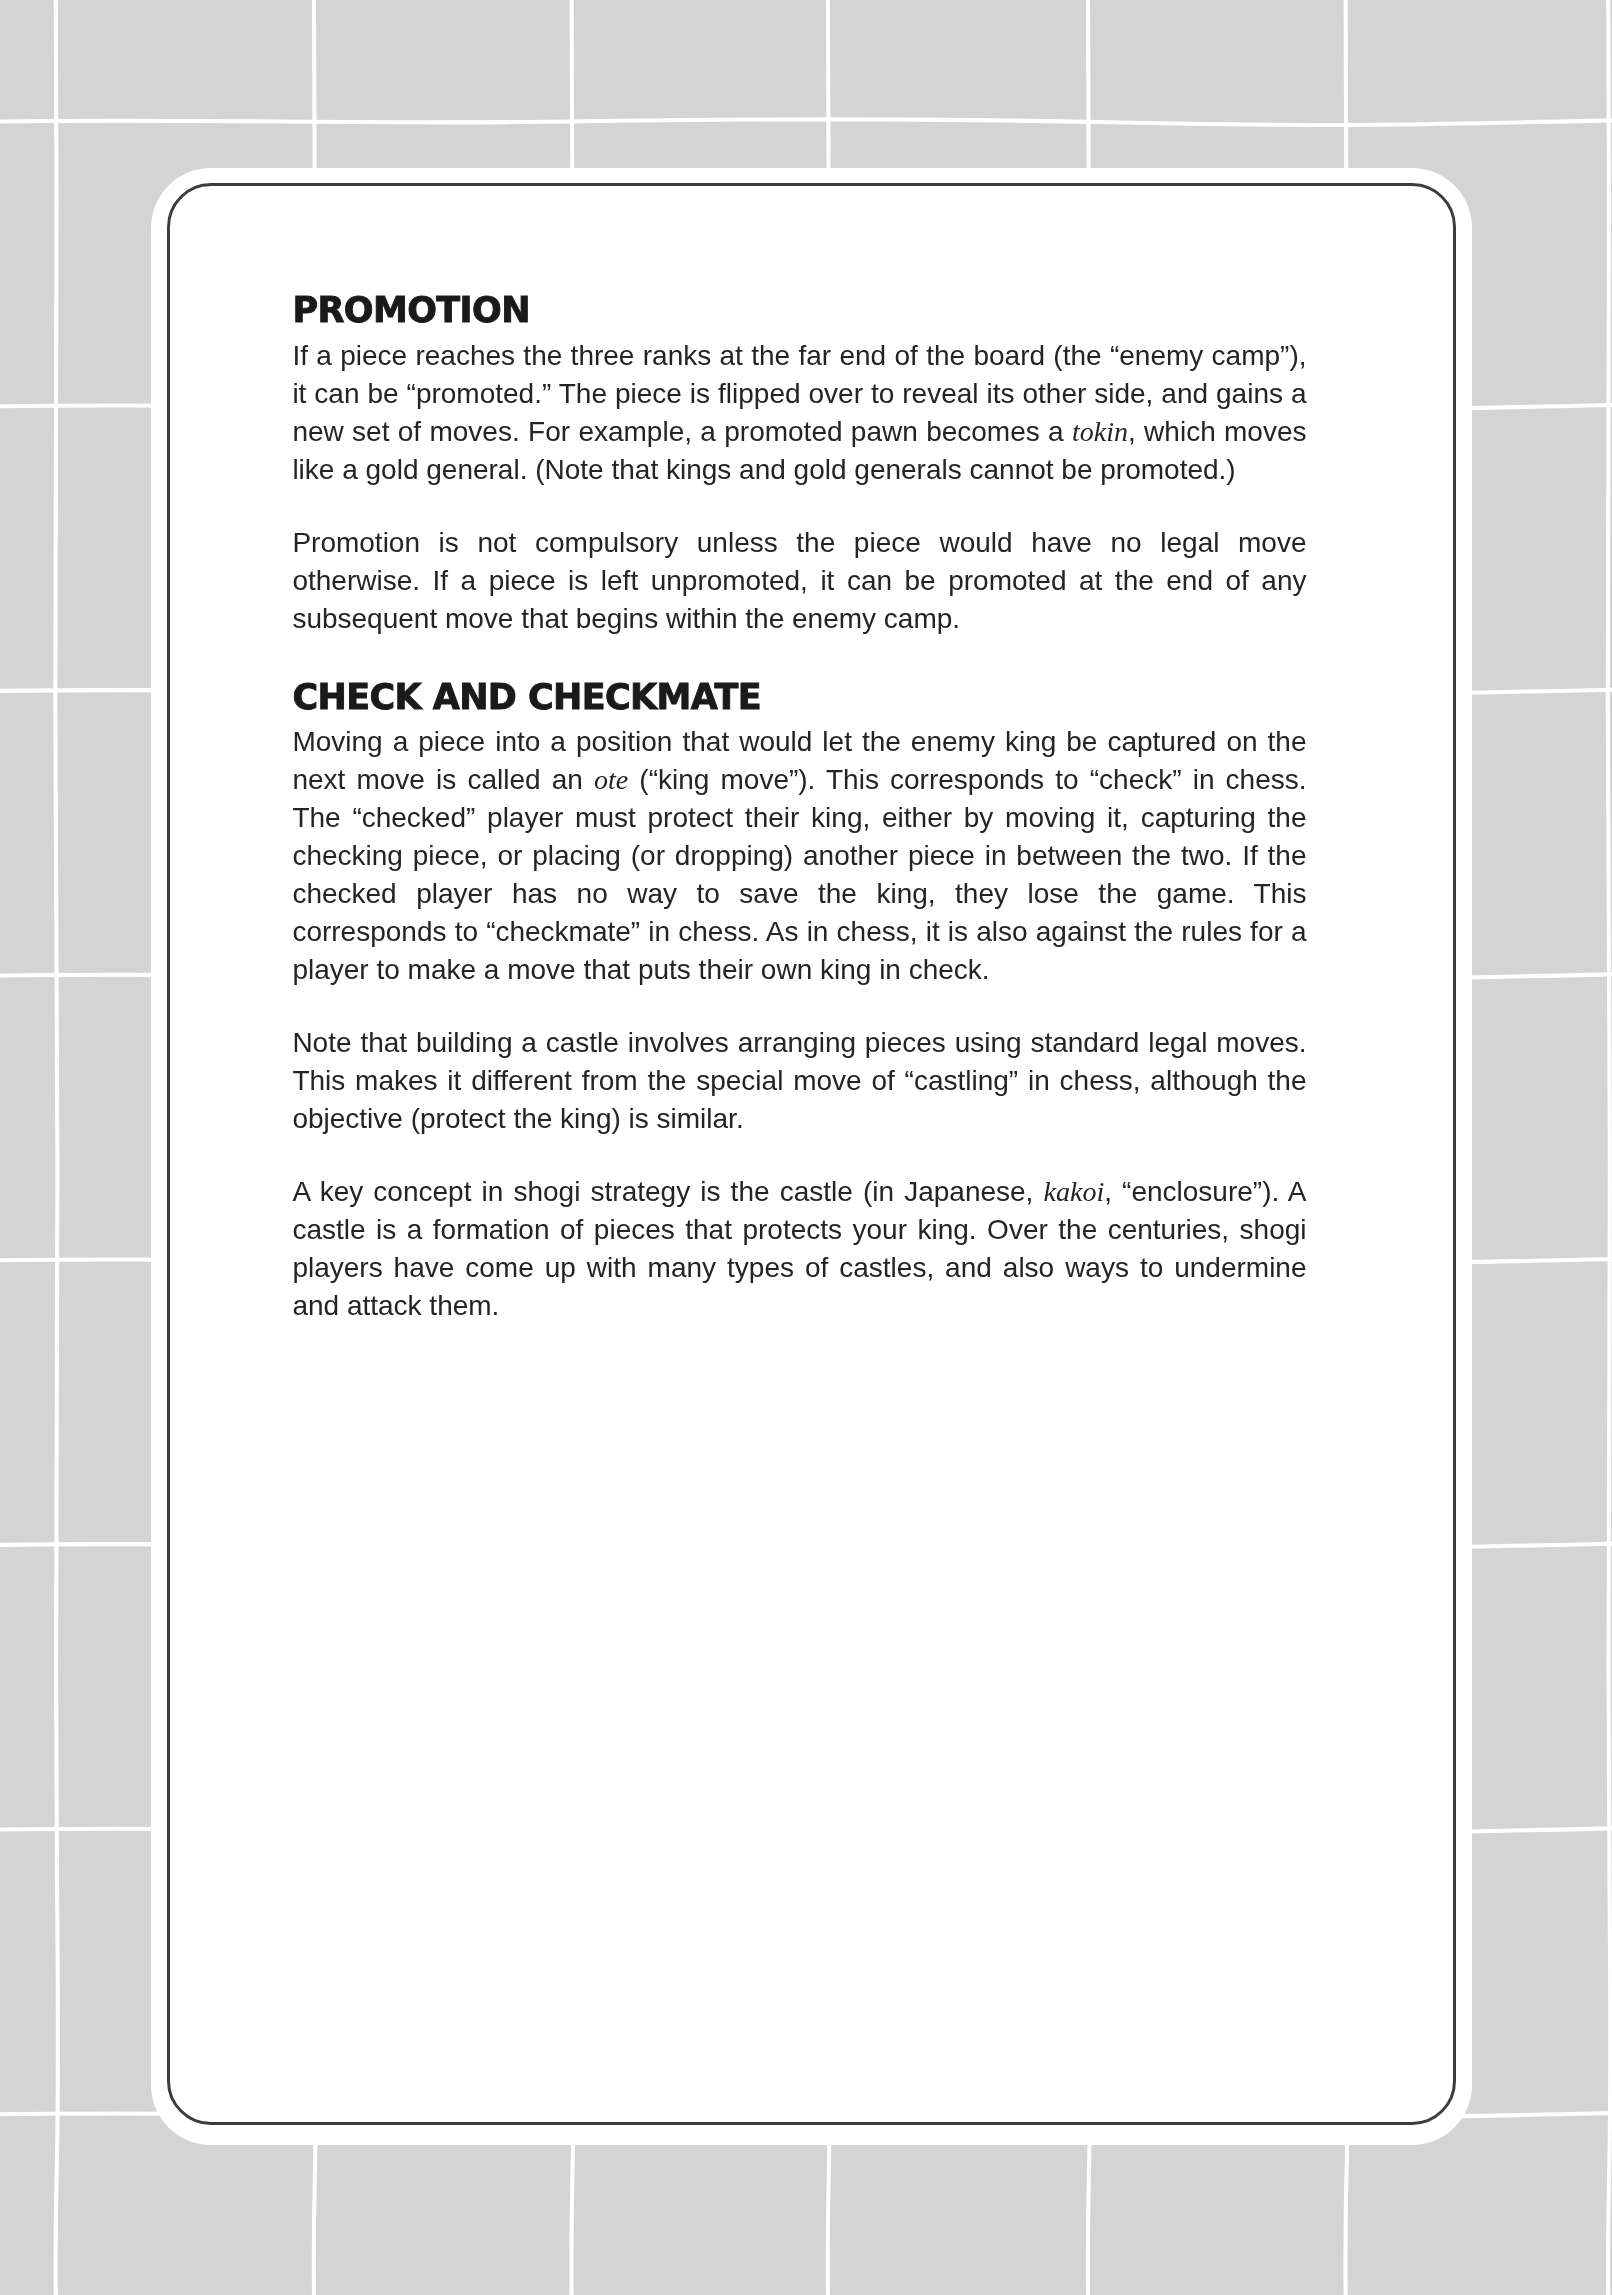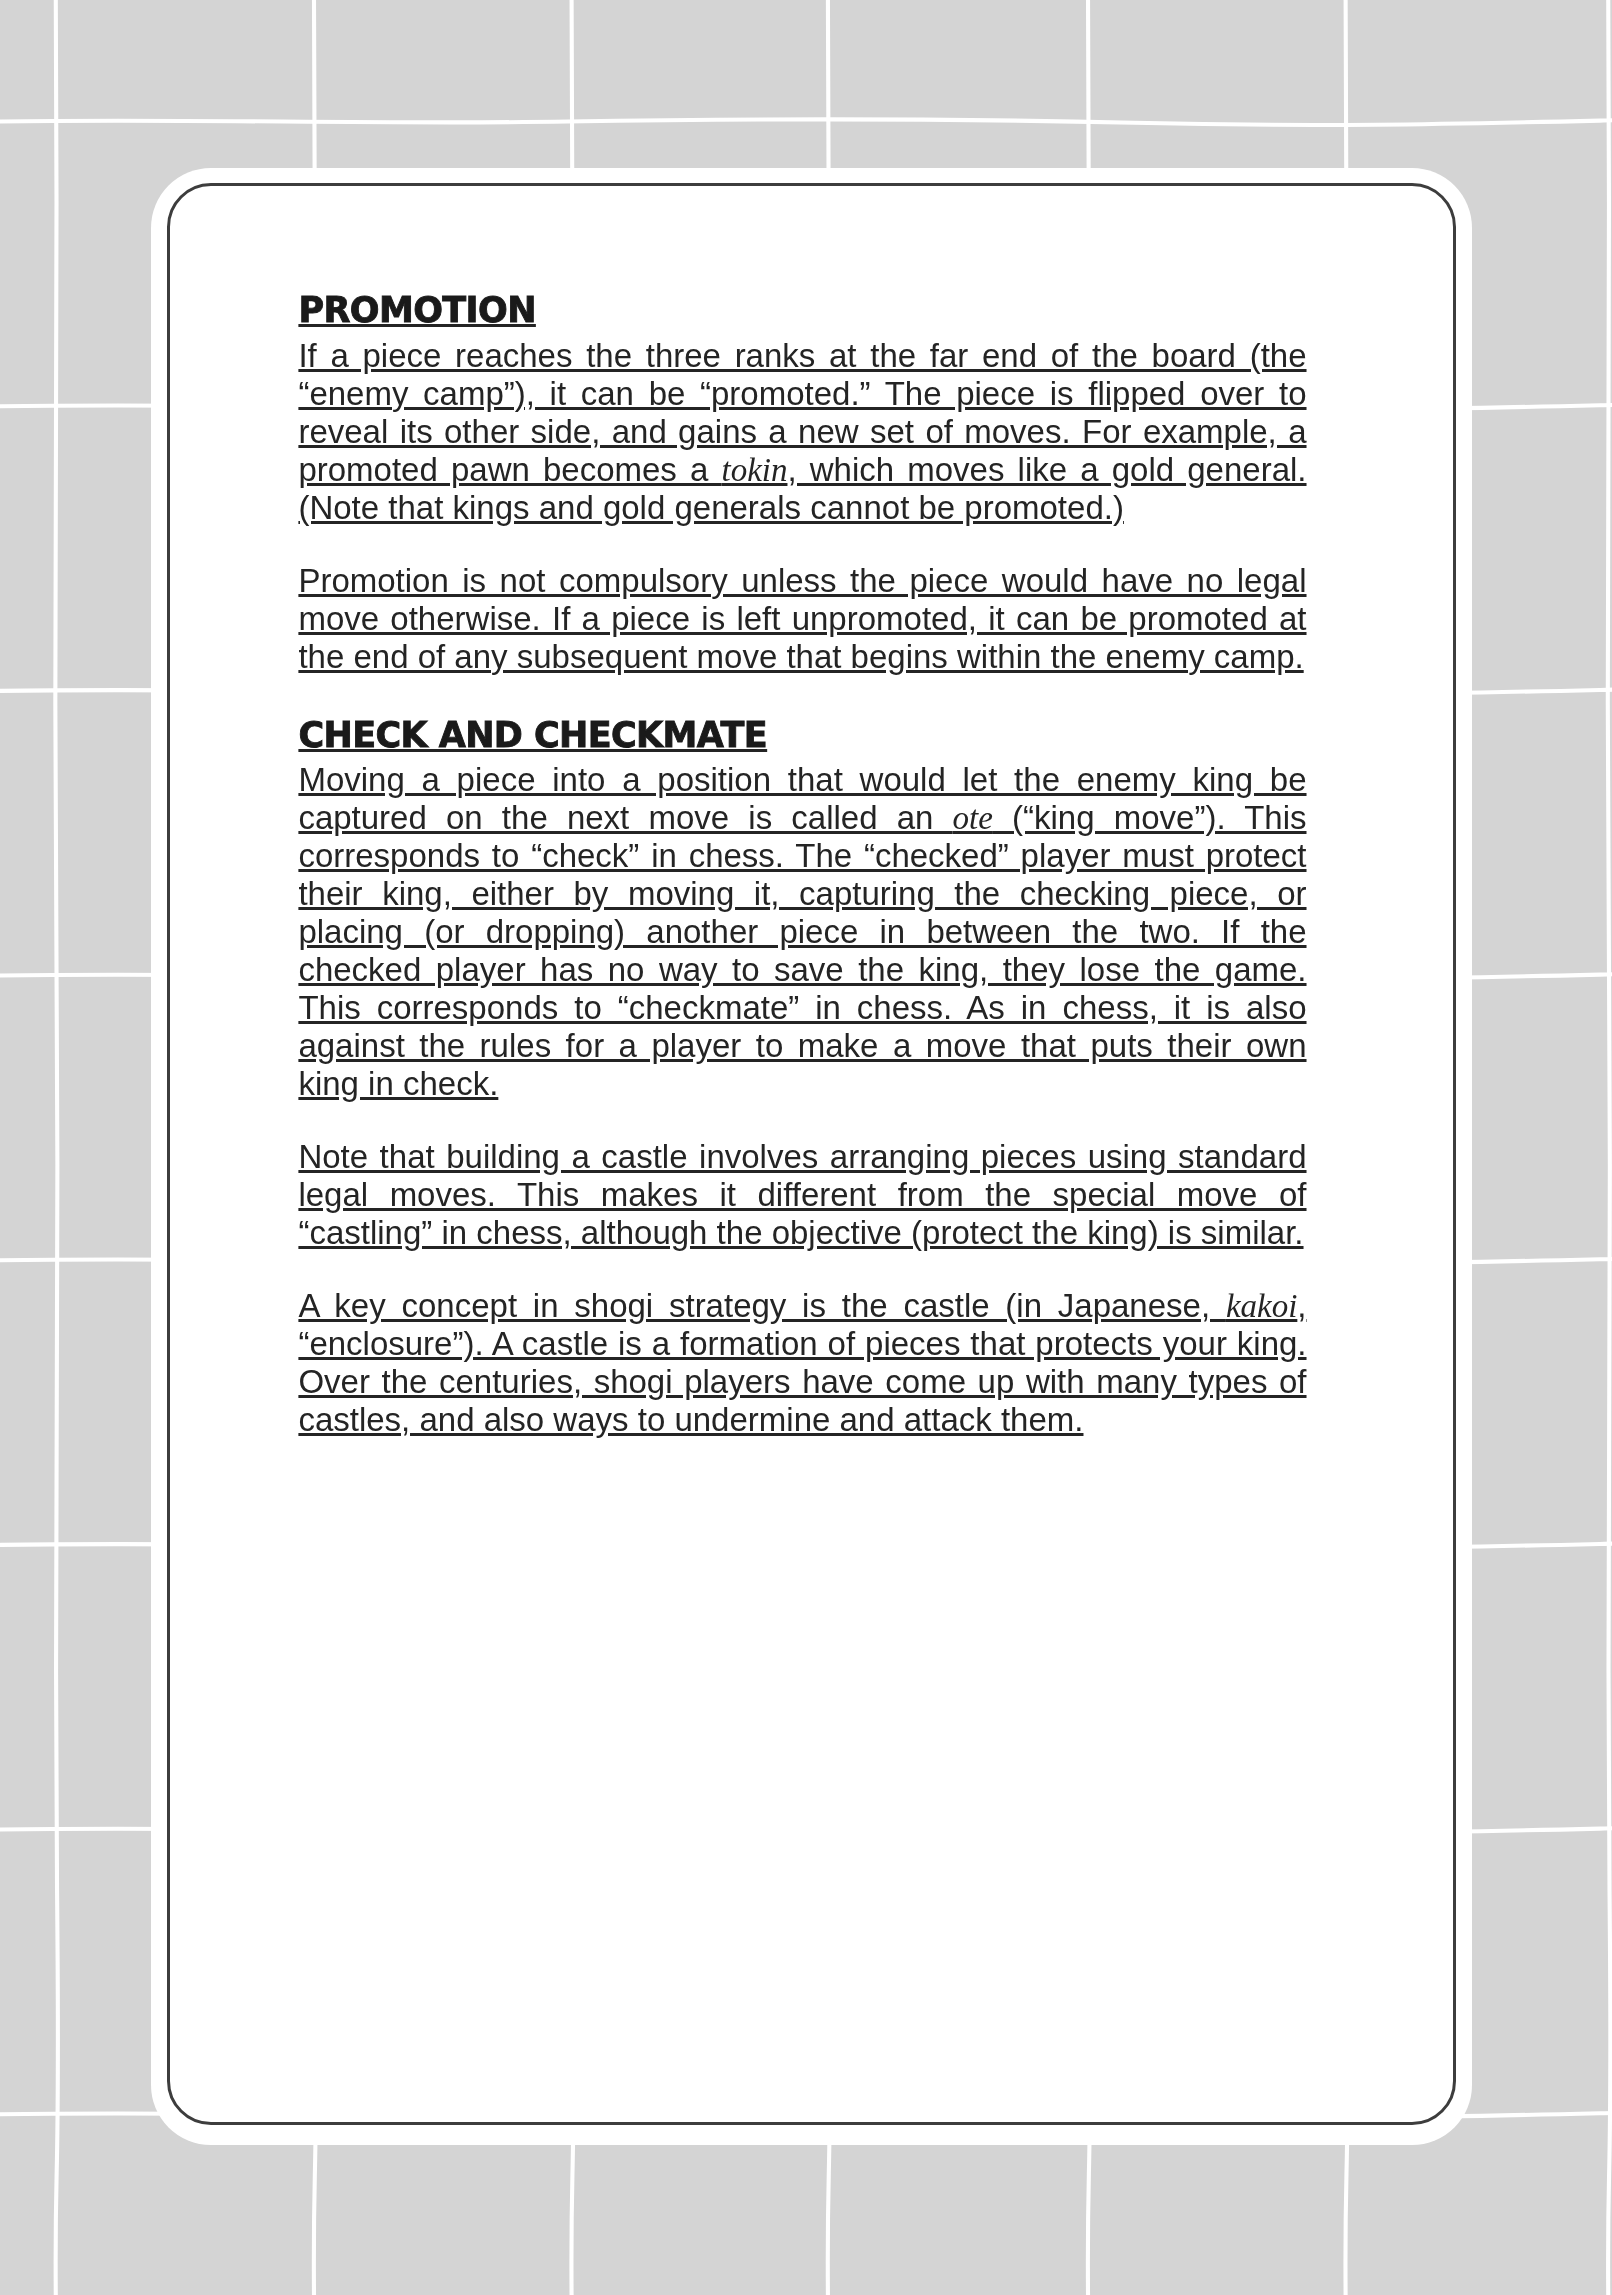--- a/index.html
+++ b/index.html
@@ -45,43 +45,42 @@
     position: absolute;
     left: 16.4px;
     top: 15px;
     right: 16.4px;
     bottom: 20px;
     border: 3.1px solid #3d3d3d;
     border-radius: 44px;
   }
   .card-content {
     position: absolute;
-    left: 8px;
+    left: 2px;
     top: 3.1px;
     right: 3.1px;
     box-sizing: border-box;
     padding: 62px 143px 0 120px;
     color: #242424;
-    text-decoration: underline;
   }
 
   .section-heading {
     margin: 40px 0 7.6px 0;
     font-family: "DejaVu Sans", sans-serif;
     font-size: 35px;
     line-height: 38px;
     font-weight: 900;
     letter-spacing: -0.6px;
     color: #1a1a1a;
     -webkit-text-stroke: 0.9px #1a1a1a;
   }
 
   .body-para {
     margin: 0 0 35px 0;
-    font-size: 33px;
+    font-size: 28px;
     line-height: 38px;
     text-align: justify;
     color: #242424;
   }
 
   .term {
     font-family: "Liberation Serif", serif;
     font-style: italic;
   }
 </style>

